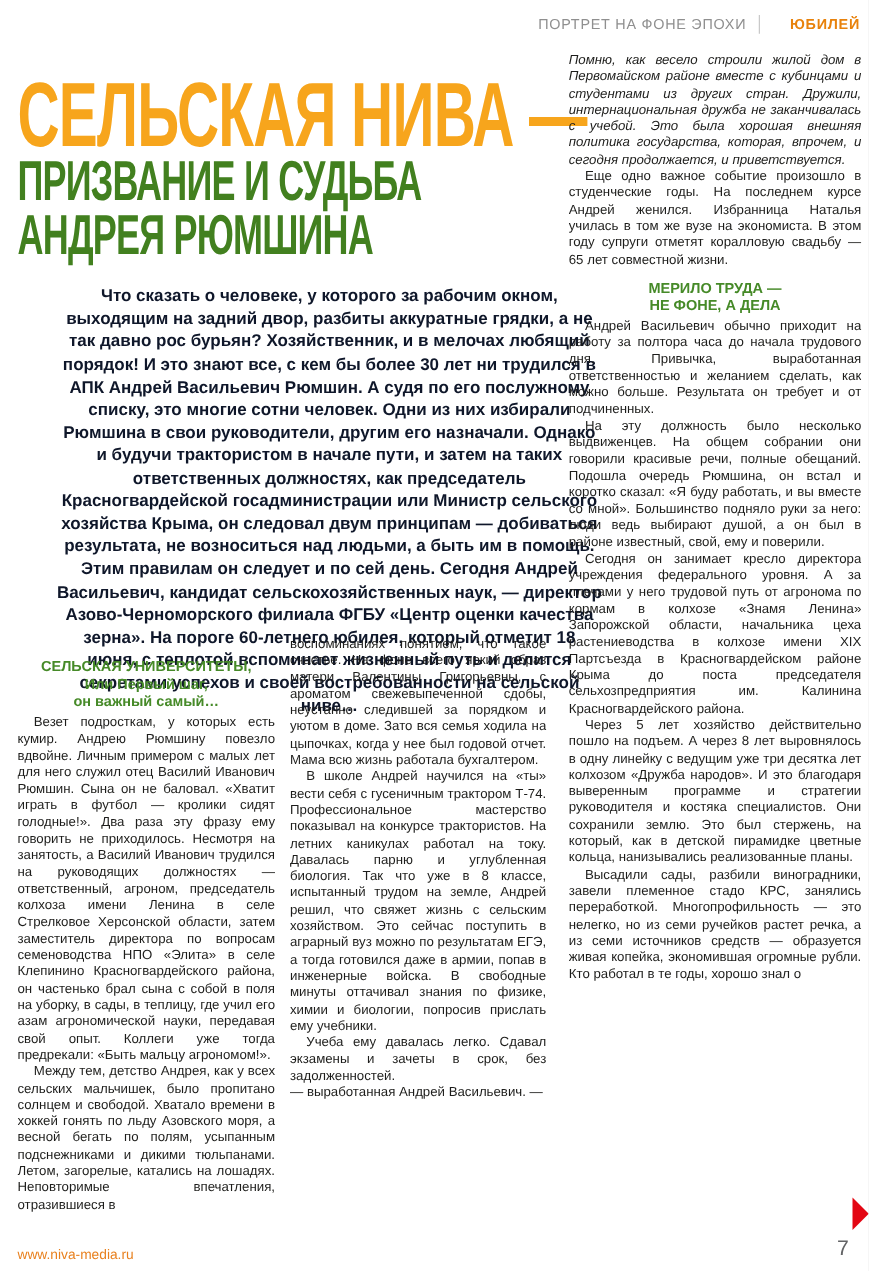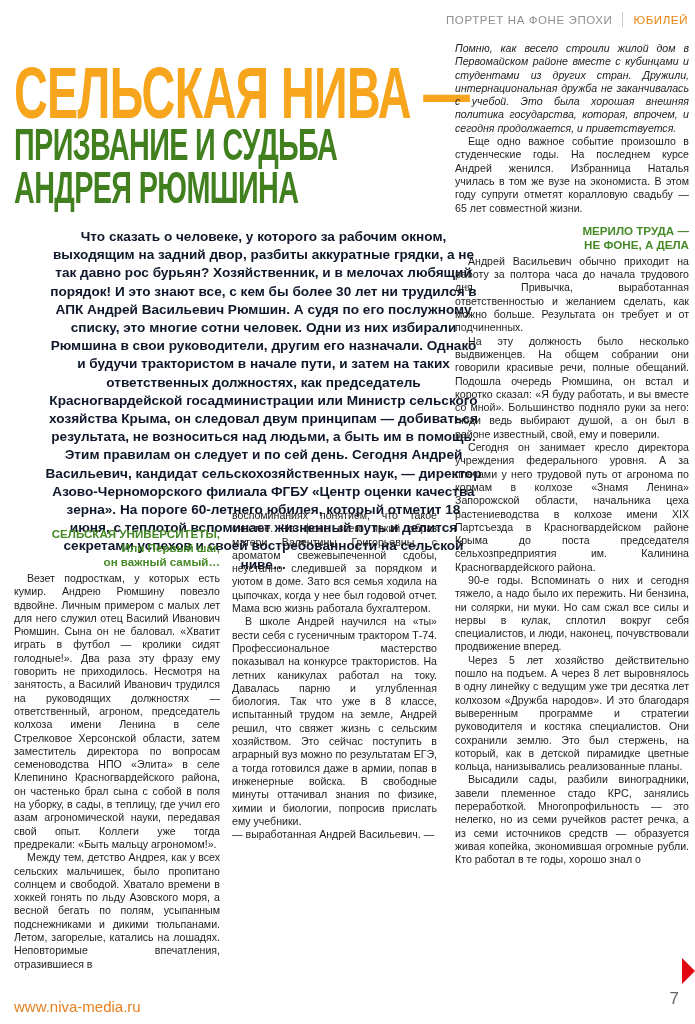--- a/index.html
+++ b/index.html
@@ -9,21 +9,21 @@
     font-family:"Liberation Sans","DejaVu Sans",sans-serif;
     color:#222;
   }
   
   .pagehead{
     position:absolute;top:12px;right:7px;display:flex;align-items:center;
     font-size:11.5px;letter-spacing:.6px;
   }
   .pagehead .section{color:#8f8f8f;}
   .pagehead .hdiv{width:1px;height:15px;background:#c9c9c9;margin:0 10px;}
-  .pagehead .rubric{color:#e8820c;font-weight:normal;}
+  .pagehead .rubric{color:#e8820c;font-weight:bold;margin-left:14px;}
   
   .titleline{position:absolute;left:14px;white-space:nowrap;font-weight:bold;
     transform:scaleX(0.64);transform-origin:left top;letter-spacing:-1px;line-height:1;}
   .t1{top:56px;font-size:73px;color:#f7a51c;}
   .t2{top:122px;font-size:45px;color:#42801f;}
   .t3{top:165px;font-size:45px;color:#42801f;}
   
   .lead{
     position:absolute;left:14px;top:228px;width:437px;
     font-size:13.6px;line-height:18.2px;font-weight:bold;color:#0f172a;
@@ -36,26 +36,26 @@
   .col2{left:232px;top:509px;width:205px;height:462px;}
   .col3{left:455px;top:42px;width:234px;height:947px;}
   .col p{
     margin:0;font-size:10.6px;line-height:13.3px;text-align:justify;
     color:#1d1d1b;text-indent:13px;
   }
   .col p.cont{text-indent:0;}
   .col p.ital{font-style:italic;}
   .subhead{
     margin:0 0 3px 0;font-size:11.6px;line-height:14px;font-weight:bold;
-    color:#468a28;text-align:right;
+    color:#468a28;text-align:center;
   }
   .col3 .subhead{margin-top:9px;}
   
   .site{
-    position:absolute;left:14px;top:998px;font-size:15px;color:#e8801e;
+    position:absolute;left:14px;top:998px;font-size:11px;color:#e8801e;
     text-decoration:none;
   }
   .pagenum{position:absolute;right:16px;top:989px;font-size:17px;color:#636466;}
   .nextarrow{
     position:absolute;right:0;top:958px;width:0;height:0;
     border-left:13px solid #e30613;border-top:13px solid transparent;
     border-bottom:13px solid transparent;
   }
 </style>
 </head>
@@ -81,34 +81,34 @@
       <span>Или Первый шаг,</span><br>
       <span>он важный самый…</span>
     </h3>
     <p>Везет подросткам, у которых есть кумир. Андрею Рюмшину повезло вдвойне. Личным примером с малых лет для него служил отец Василий Иванович Рюмшин. Сына он не баловал. «Хватит играть в футбол — кролики сидят голодные!». Два раза эту фразу ему говорить не приходилось. Несмотря на занятость, а Василий Иванович трудился на руководящих должностях — ответственный, агроном, председатель колхоза имени Ленина в селе Стрелковое Херсонской области, затем заместитель директора по вопросам семеноводства НПО «Элита» в селе Клепинино Красногвардейского района, он частенько брал сына с собой в поля на уборку, в сады, в теплицу, где учил его азам агрономической науки, передавая свой опыт. Коллеги уже тогда предрекали: «Быть мальцу агрономом!».</p>
     <p>Между тем, детство Андрея, как у всех сельских мальчишек, было пропитано солнцем и свободой. Хватало времени в хоккей гонять по льду Азовского моря, а весной бегать по полям, усыпанным подснежниками и дикими тюльпанами. Летом, загорелые, катались на лошадях. Неповторимые впечатления, отразившиеся в</p>
   </div>
 
   <div class="col col2">
     <p class="cont">воспоминаниях понятием, что такое счастье. На фоне всего яркий образ матери Валентины Григорьевны, с ароматом свежевыпеченной сдобы, неустанно следившей за порядком и уютом в доме. Зато вся семья ходила на цыпочках, когда у нее был годовой отчет. Мама всю жизнь работала бухгалтером.</p>
     <p>В школе Андрей научился на «ты» вести себя с гусеничным трактором Т-74. Профессиональное мастерство показывал на конкурсе трактористов. На летних каникулах работал на току. Давалась парню и углубленная биология. Так что уже в 8 классе, испытанный трудом на земле, Андрей решил, что свяжет жизнь с сельским хозяйством. Это сейчас поступить в аграрный вуз можно по результатам ЕГЭ, а тогда готовился даже в армии, попав в инженерные войска. В свободные минуты оттачивал знания по физике, химии и биологии, попросив прислать ему учебники.</p>
+    <p>Учеба ему давалась легко. Сдавал экзамены и зачеты в срок, без задолженностей.</p>
     <p class="cont">— выработанная Андрей Васильевич. —</p>
   </div>
 
   <div class="col col3">
     <p class="cont ital">Помню, как весело строили жилой дом в Первомайском районе вместе с кубинцами и студентами из других стран. Дружили, интернациональная дружба не заканчивалась с учебой. Это была хорошая внешняя политика государства, которая, впрочем, и сегодня продолжается, и приветствуется.</p>
     <p>Еще одно важное событие произошло в студенческие годы. На последнем курсе Андрей женился. Избранница Наталья училась в том же вузе на экономиста. В этом году супруги отметят коралловую свадьбу — 65 лет совместной жизни.</p>
     <h3 class="subhead">
       <span>МЕРИЛО ТРУДА —</span><br>
       <span>НЕ ФОНЕ, А ДЕЛА</span>
     </h3>
     <p>Андрей Васильевич обычно приходит на работу за полтора часа до начала трудового дня. Привычка, выработанная ответственностью и желанием сделать, как можно больше. Результата он требует и от подчиненных.</p>
     <p>На эту должность было несколько выдвиженцев. На общем собрании они говорили красивые речи, полные обещаний. Подошла очередь Рюмшина, он встал и коротко сказал: «Я буду работать, и вы вместе со мной». Большинство подняло руки за него: люди ведь выбирают душой, а он был в районе известный, свой, ему и поверили.</p>
     <p>Сегодня он занимает кресло директора учреждения федерального уровня. А за плечами у него трудовой путь от агронома по кормам в колхозе «Знамя Ленина» Запорожской области, начальника цеха растениеводства в колхозе имени XIX Партсъезда в Красногвардейском районе Крыма до поста председателя сельхозпредприятия им. Калинина Красногвардейского района.</p>
-    <p>90-е годы. Вспоминать о них и сегодня тяжело, а надо было их пережить. Ни бензина, ни солярки, ни муки. Но сам сжал все силы и нервы в кулак, сплотил вокруг себя специалистов, и люди, наконец, почувствовали продвижение вперед.</p>
     <p>Через 5 лет хозяйство действительно пошло на подъем. А через 8 лет выровнялось в одну линейку с ведущим уже три десятка лет колхозом «Дружба народов». И это благодаря выверенным программе и стратегии руководителя и костяка специалистов. Они сохранили землю. Это был стержень, на который, как в детской пирамидке цветные кольца, нанизывались реализованные планы.</p>
     <p>Высадили сады, разбили виноградники, завели племенное стадо КРС, занялись переработкой. Многопрофильность — это нелегко, но из семи ручейков растет речка, а из семи источников средств — образуется живая копейка, экономившая огромные рубли. Кто работал в те годы, хорошо знал о</p>
   </div>
 
   <a class="site" href="#">www.niva-media.ru</a>
   <div class="pagenum">7</div>
   <div class="nextarrow"></div>
 
 </div>
 

